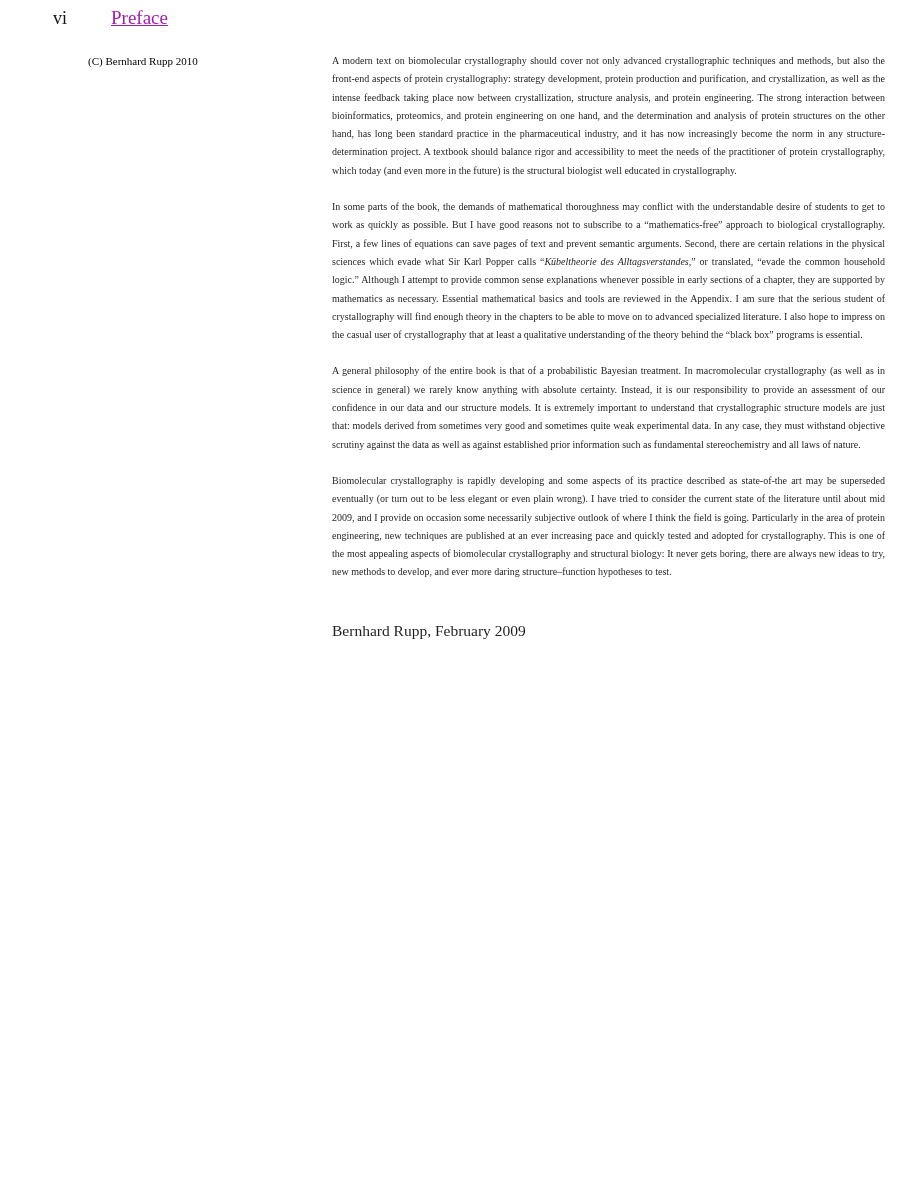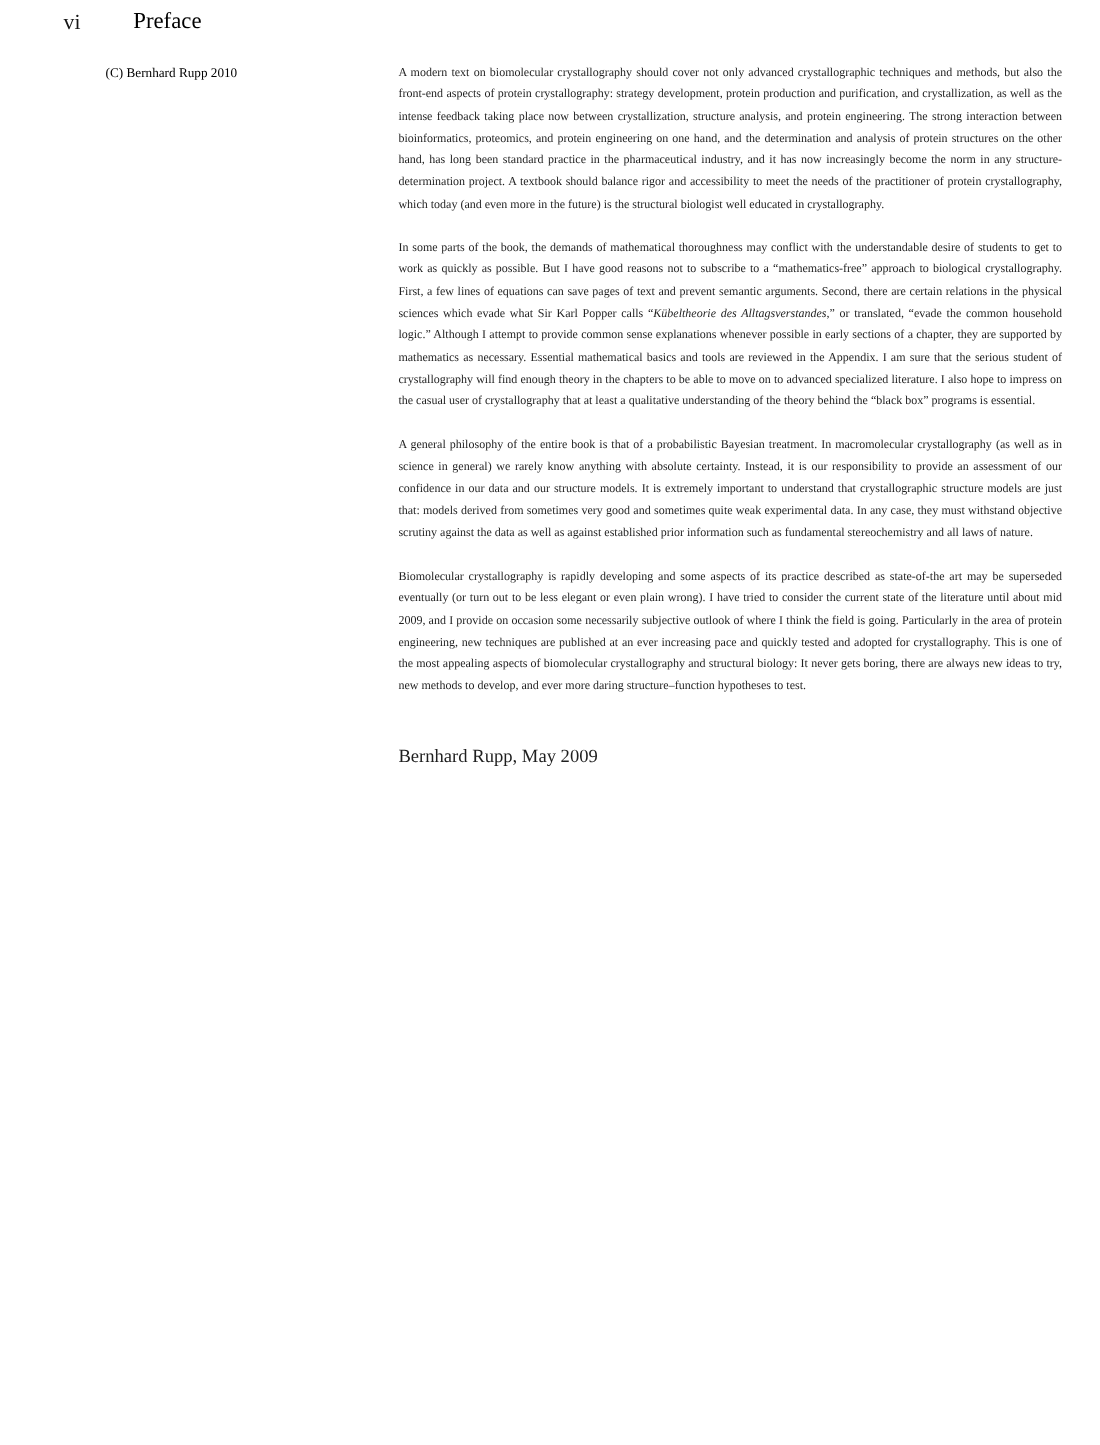--- a/index.html
+++ b/index.html
@@ -67,25 +67,25 @@
     color: #1f1f1f;
   }
 </style>
 </head>
 <body>
 
 <div class="page">
 
   <div class="header-page-num">vi</div>
 
-  <div class="header-title" style="color: #000000;">Preface</div>
+  <div class="header-title" style="color: #a21caf; text-decoration: underline;">Preface</div>
 
   <div class="copyright-note">(C) Bernhard Rupp 2010</div>
 
   <div class="body-column">
       <p class="para"><span>A modern text on biomolecular crystallography should cover not only advanced crystallographic techniques and methods, but also the front-end aspects of protein crystallography: strategy development, protein production and purification, and crystallization, as well as the intense feedback taking place now between crystallization, structure analysis, and protein engineering. The strong interaction between bioinformatics, proteomics, and protein engineering on one hand, and the determination and analysis of protein structures on the other hand, has long been standard practice in the pharmaceutical industry, and it has now increasingly become the norm in any structure-determination project. A textbook should balance rigor and accessibility to meet the needs of the practitioner of protein crystallography, which today (and even more in the future) is the structural biologist well educated in crystallography.</span></p>
       <p class="para"><span>In some parts of the book, the demands of mathematical thoroughness may conflict with the understandable desire of students to get to work as quickly as possible. But I have good reasons not to subscribe to a “mathematics-free” approach to biological crystallography. First, a few lines of equations can save pages of text and prevent semantic arguments. Second, there are certain relations in the physical sciences which evade what Sir Karl Popper calls “</span><em>Kübeltheorie des Alltagsverstandes</em><span>,” or translated, “evade the common household logic.” Although I attempt to provide common sense explanations whenever possible in early sections of a chapter, they are supported by mathematics as necessary. Essential mathematical basics and tools are reviewed in the Appendix. I am sure that the serious student of crystallography will find enough theory in the chapters to be able to move on to advanced specialized literature. I also hope to impress on the casual user of crystallography that at least a qualitative understanding of the theory behind the “black box” programs is essential.</span></p>
       <p class="para"><span>A general philosophy of the entire book is that of a probabilistic Bayesian treatment. In macromolecular crystallography (as well as in science in general) we rarely know anything with absolute certainty. Instead, it is our responsibility to provide an assessment of our confidence in our data and our structure models. It is extremely important to understand that crystallographic structure models are just that: models derived from sometimes very good and sometimes quite weak experimental data. In any case, they must withstand objective scrutiny against the data as well as against established prior information such as fundamental stereochemistry and all laws of nature.</span></p>
       <p class="para"><span>Biomolecular crystallography is rapidly developing and some aspects of its practice described as state-of-the art may be superseded eventually (or turn out to be less elegant or even plain wrong). I have tried to consider the current state of the literature until about mid 2009, and I provide on occasion some necessarily subjective outlook of where I think the field is going. Particularly in the area of protein engineering, new techniques are published at an ever increasing pace and quickly tested and adopted for crystallography. This is one of the most appealing aspects of biomolecular crystallography and structural biology: It never gets boring, there are always new ideas to try, new methods to develop, and ever more daring structure–function hypotheses to test.</span></p>
-      <p class="signature">Bernhard Rupp, May 2009</p>
+      <p class="signature">Bernhard Rupp, February 2009</p>
     </div>
 
 </div>
 
 </body></html>

